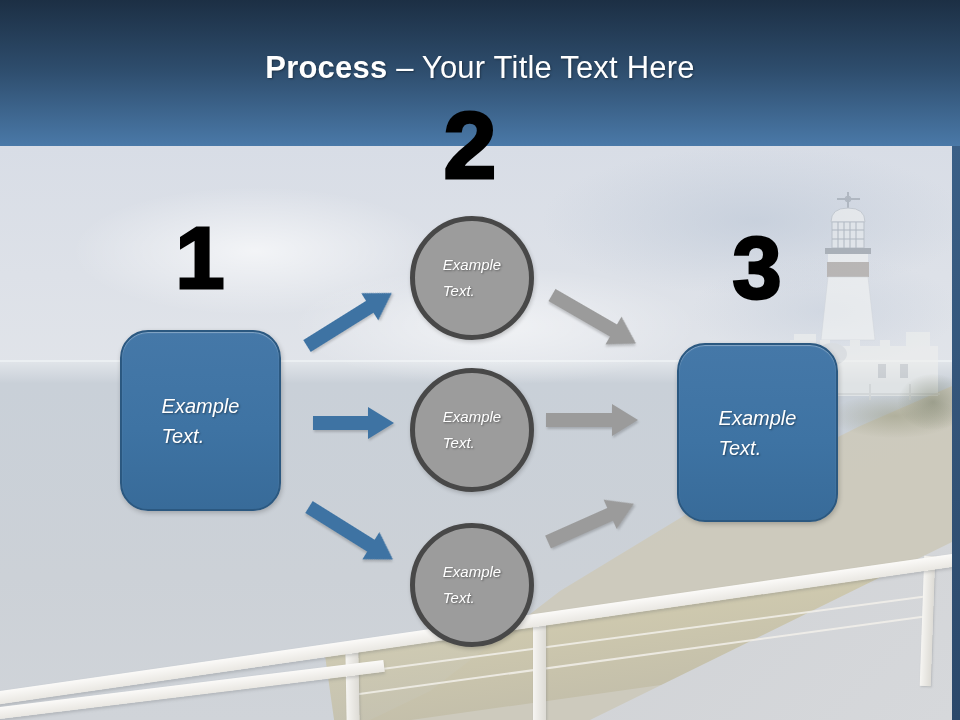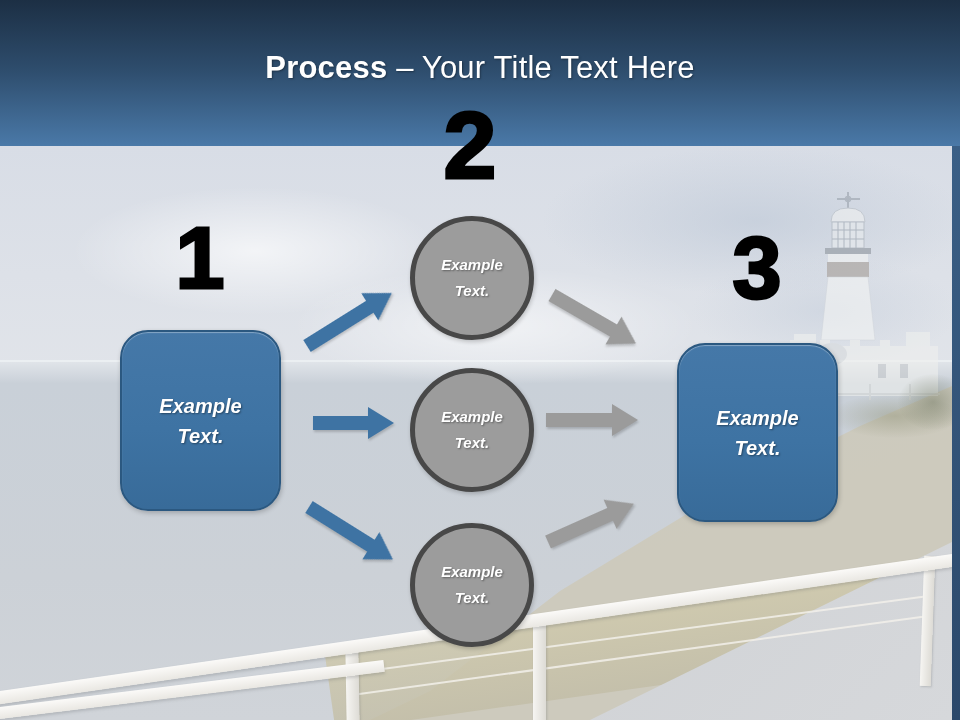--- a/index.html
+++ b/index.html
@@ -77,21 +77,21 @@
        display:flex;align-items:center;justify-content:center;}
   .box-left{left:120px;top:330px;width:157px;height:177px;}
   .box-right{left:677px;top:343px;width:157px;height:175px;}
   .circle{position:absolute;width:114px;height:114px;border-radius:50%;
           background:#9c9c9c;border:5px solid #484848;
           box-shadow:1px 2px 4px rgba(0,0,0,.2);
           display:flex;align-items:center;justify-content:center;}
   .circ1{left:410px;top:216px;}
   .circ2{left:410px;top:368px;}
   .circ3{left:410px;top:523px;}
-  .shape-label{color:#fff;font-weight:700;font-style:italic;text-align:center;
+  .shape-label{color:#fff;font-weight:400;font-style:italic;
                text-shadow:1px 1px 2px rgba(0,0,0,.4);}
   .box .shape-label{font-size:20px;line-height:30px;}
   .circle .shape-label{font-size:15px;line-height:26px;}
   .shape-label span{display:block;}
 
   .arrows{position:absolute;left:0;top:0;width:960px;height:720px;pointer-events:none;}
   .arrow-blue{fill:#3e73a3;}
   .arrow-gray{fill:#9b9b9b;}
   .arrow{filter:drop-shadow(1px 2px 1px rgba(0,0,0,.18));}
 </style>

